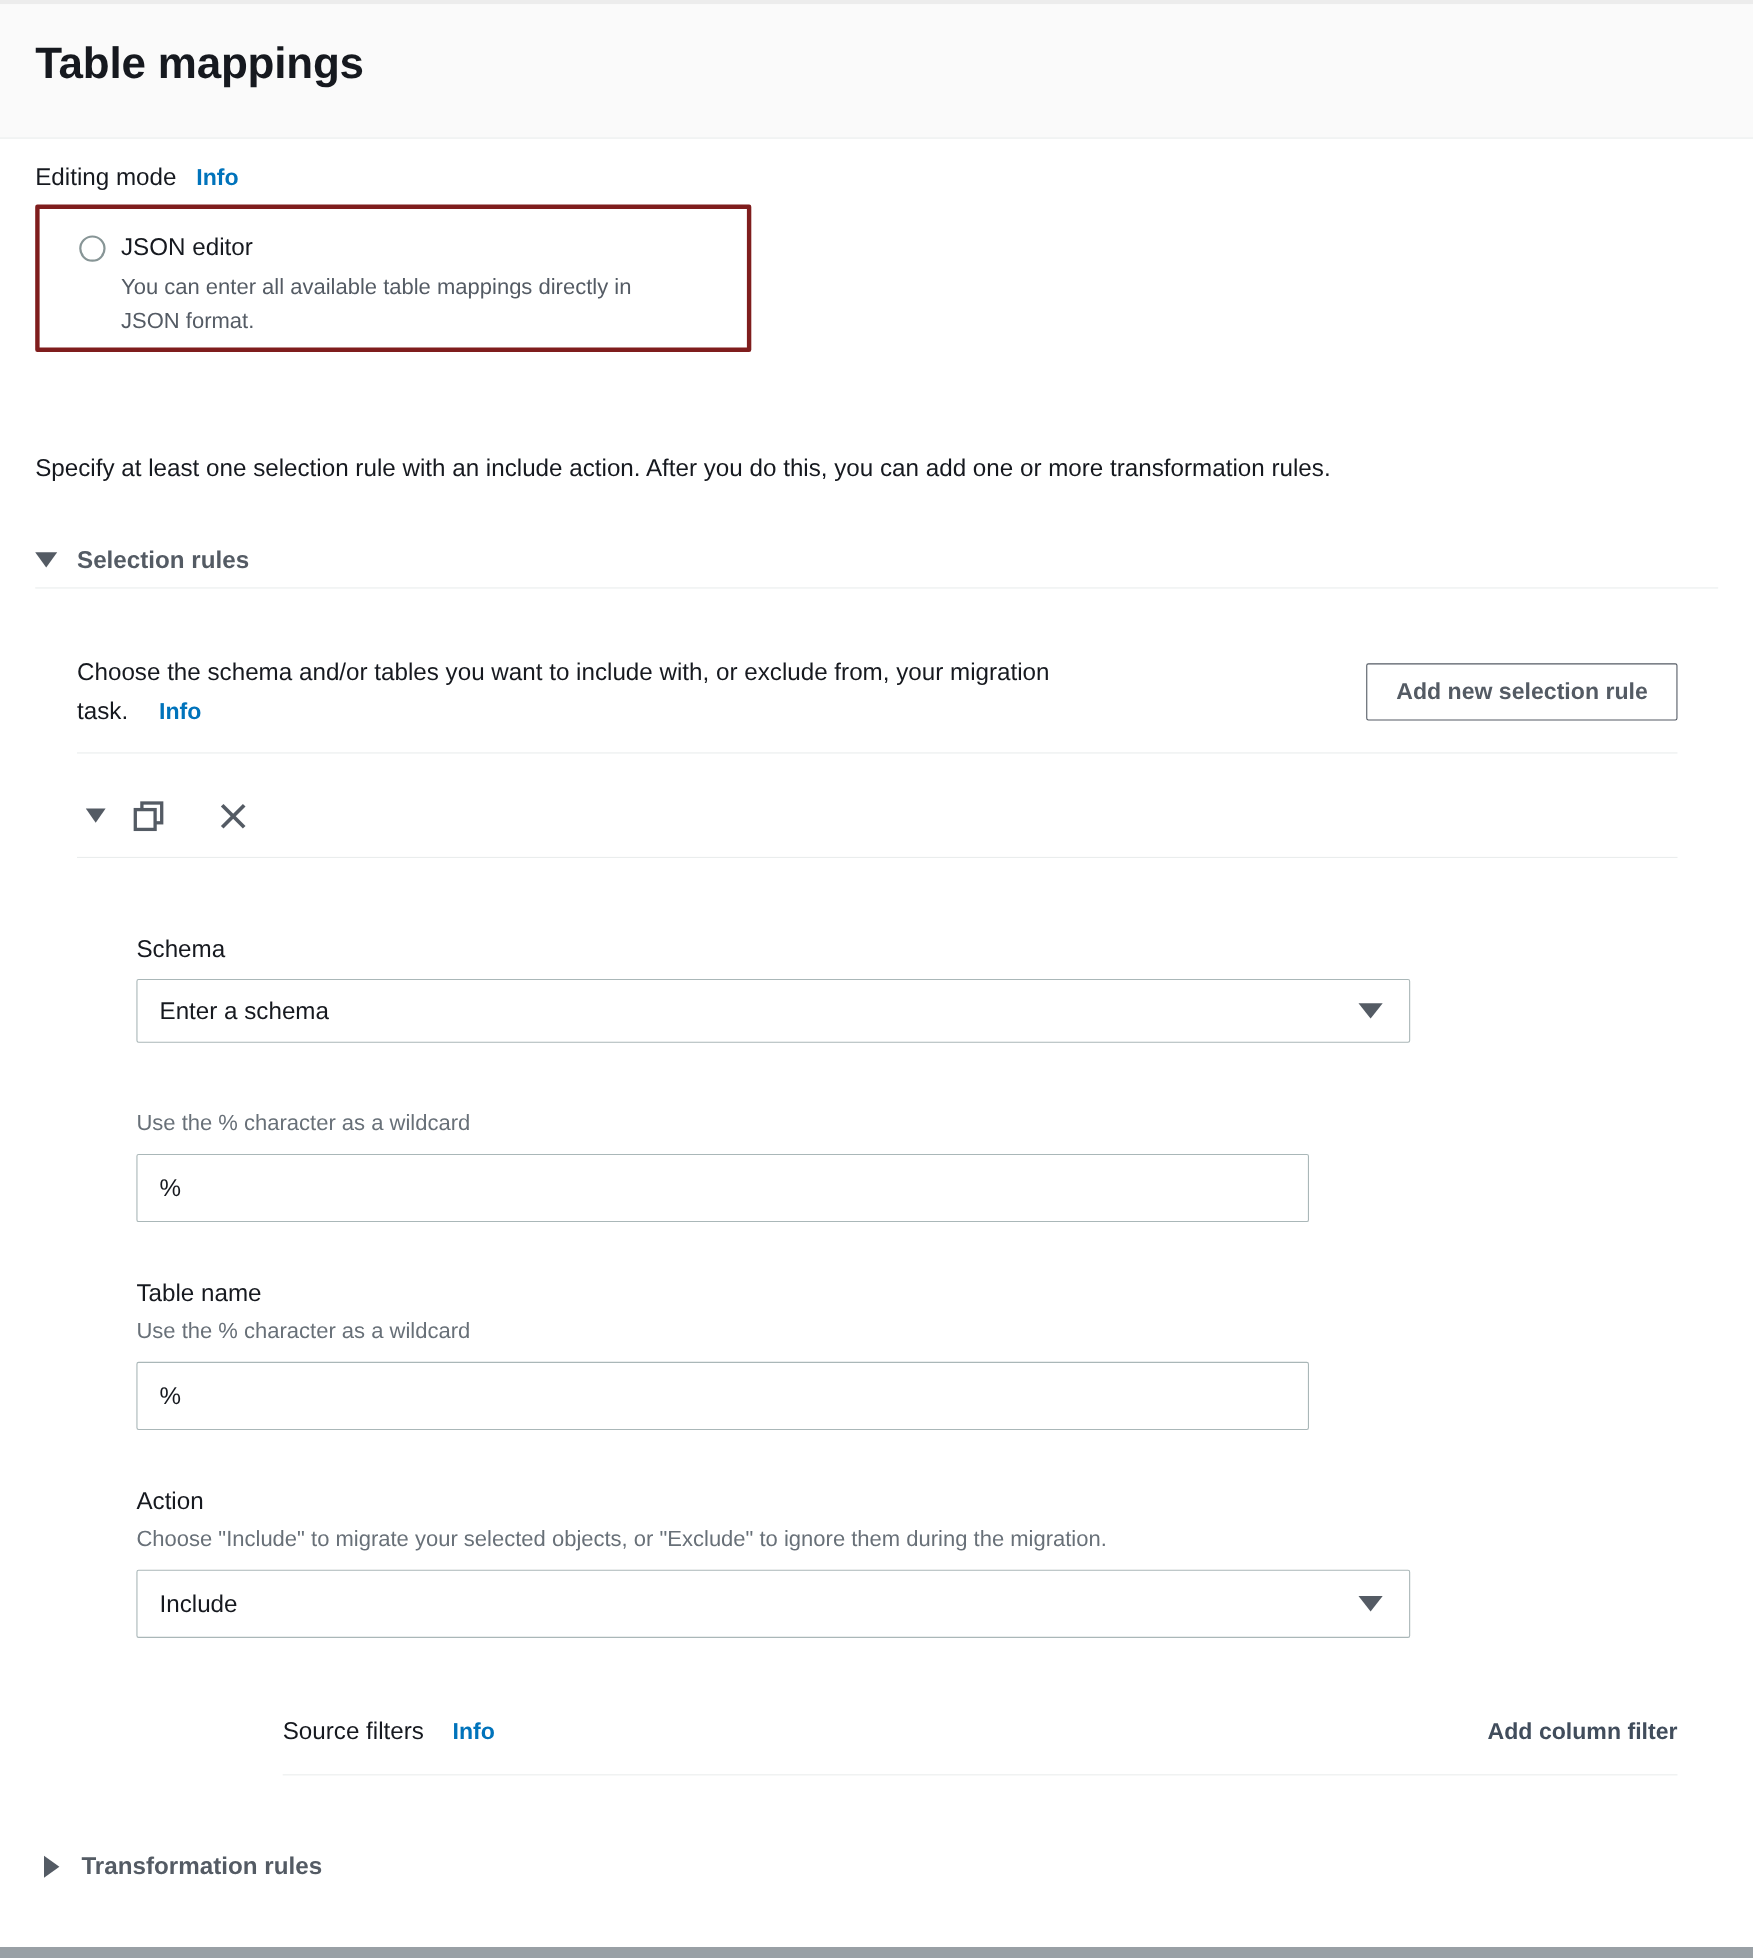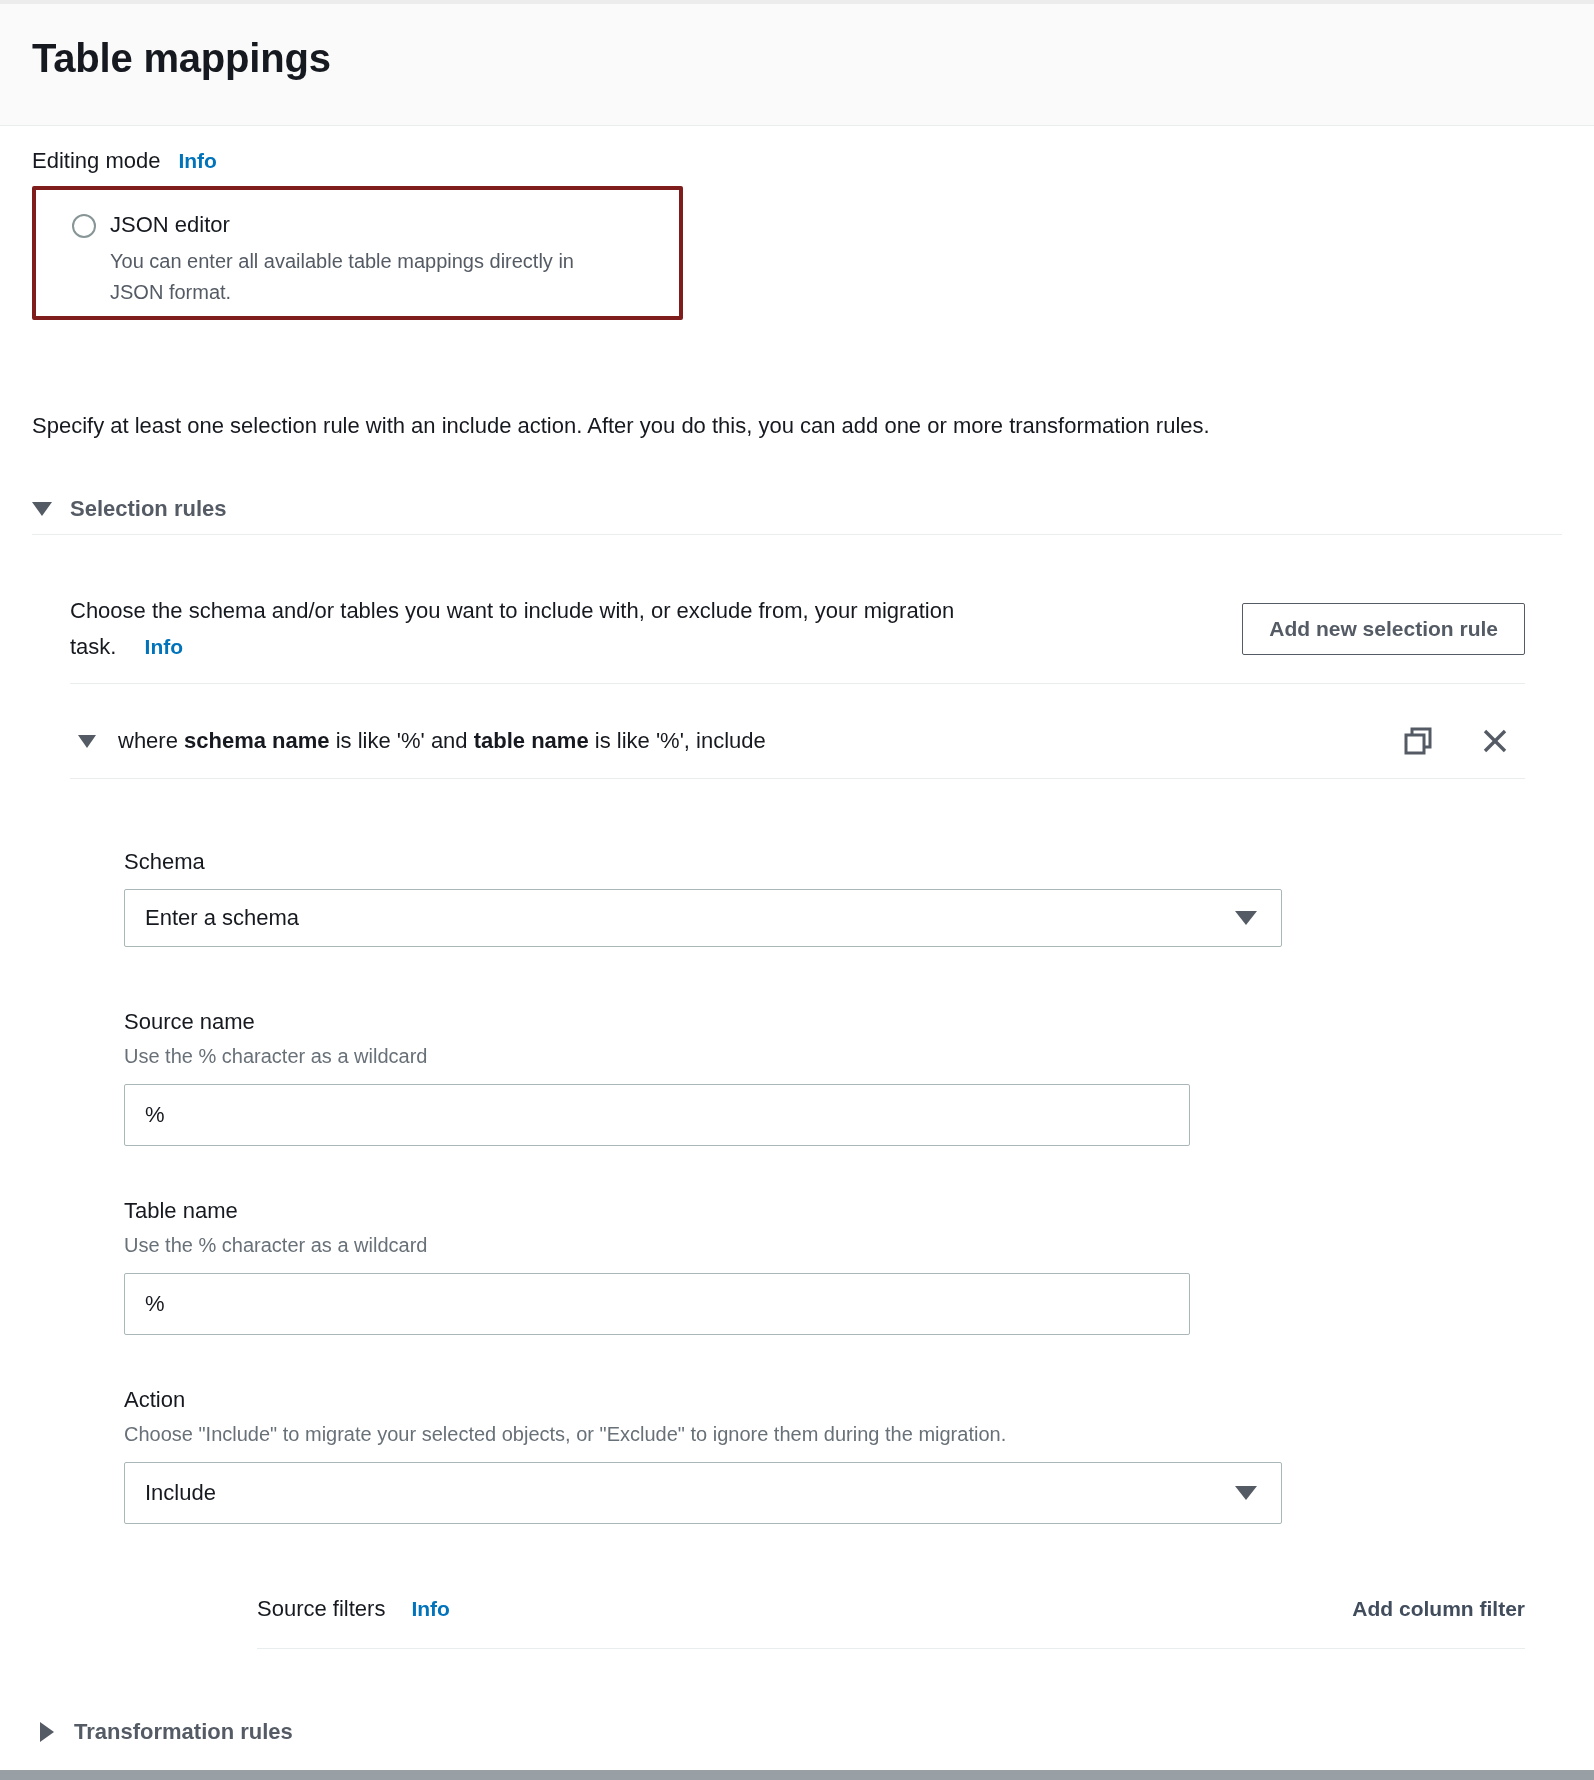--- a/index.html
+++ b/index.html
@@ -146,23 +146,20 @@
         <span>Choose the schema and/or tables you want to include with, or exclude from, your migration task.</span>
         <a class="info-link" style="margin-left:22px;">Info</a>
       </div>
       <button class="btn-secondary">Add new selection rule</button>
     </div>
 
     <div class="divider mt"></div>
 
     <div class="rule-row">
       <span class="tri-down"></span>
-      <span class="rule-summary">
-        <span>where </span><span class="b">schema name</span><span> is like '%' and </span><span class="b">table name</span><span> is like '%', include</span>
-      </span>
       <span class="rule-icons">
         <button class="icon-btn">
           <svg width="34" height="34" viewBox="0 0 34 34">
             <rect x="11" y="5" width="18" height="18" fill="none" stroke="#545b64" stroke-width="3"></rect>
             <rect x="5" y="11" width="18" height="18" fill="#ffffff" stroke="#545b64" stroke-width="3"></rect>
           </svg>
         </button>
         <button class="icon-btn">
           <svg width="32" height="32" viewBox="0 0 32 32">
             <line x1="6" y1="6" x2="26" y2="26" stroke="#545b64" stroke-width="3.4"></line>
@@ -178,21 +175,20 @@
 
       <div class="field-block mt-schema">
         <div class="field-label">Schema</div>
         <div class="select-box">
           <span class="select-value">Enter a schema</span>
           <span class="caret"></span>
         </div>
       </div>
 
       <div class="field-block mt-field">
-        <div class="field-label">Source name</div>
         <div class="field-hint">Use the % character as a wildcard</div>
         <input class="text-input" type="text" value="%" style="">
       </div>
 
       <div class="field-block mt-field2">
         <div class="field-label">Table name</div>
         <div class="field-hint">Use the % character as a wildcard</div>
         <input class="text-input" type="text" value="%" style="">
       </div>
 

